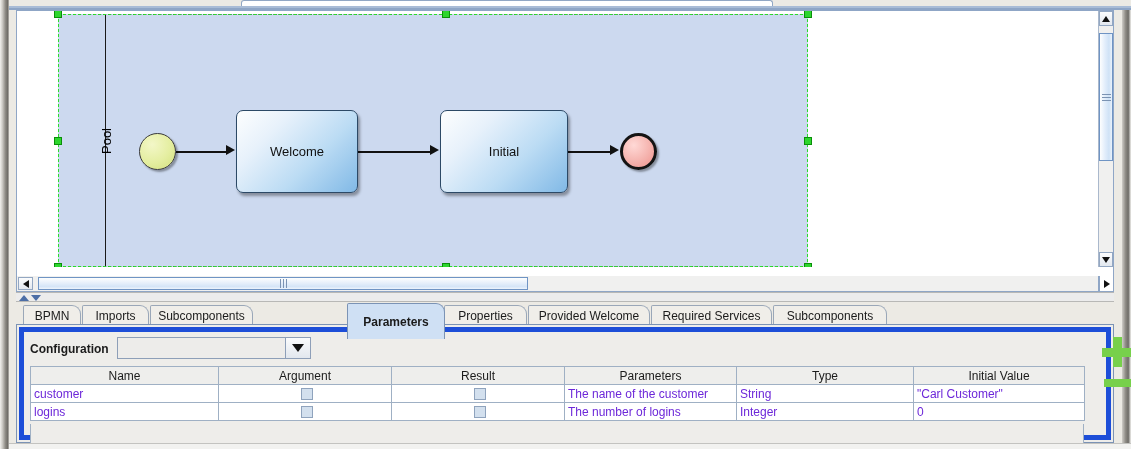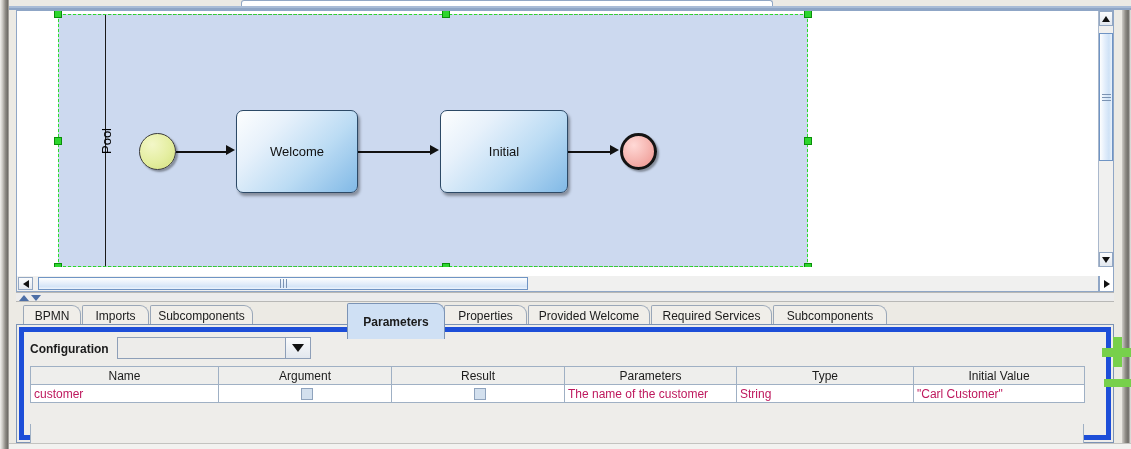--- a/index.html
+++ b/index.html
@@ -119,21 +119,21 @@
   .cfg-arrow-btn{width:24px;background:linear-gradient(to bottom,#fafbfc,#e2e7ee);
      display:flex;align-items:center;justify-content:center;}
   .cfg-arrow{width:0;height:0;border-left:6px solid transparent;border-right:6px solid transparent;border-top:8px solid #111;}
 
   
   .tbl-wrap{position:absolute;left:6px;top:34px;width:1054px;height:58px;}
   table.params{border-collapse:collapse;table-layout:fixed;width:1054px;font-size:12px;}
   table.params th{background:#eeeeec;border:1px solid #9fb0c4;height:17px;font-weight:normal;
      font-size:12px;color:#1b1b1b;text-align:center;padding:0;}
   table.params td{background:#ffffff;border:1px solid #9fb0c4;height:17px;padding:0 0 0 3px;
-     font-size:12px;color:#be185d;overflow:hidden;white-space:nowrap;}
+     font-size:12px;color:#6d28d9;overflow:hidden;white-space:nowrap;}
   td.center{text-align:center;padding:0;}
   .cbx{display:inline-block;width:12px;height:12px;background:#d3e0ee;border:1px solid #8fa3bd;
      box-sizing:border-box;vertical-align:middle;}
   .tbl-empty{position:absolute;left:6px;top:92px;width:1054px;height:21px;background:#eeedea;
      border:1px solid #9fb0c4;border-top:none;box-sizing:border-box;}
 
   .plusminus{position:absolute;left:1076px;top:3px;width:36px;height:70px;}
   .plus{position:absolute;left:2px;top:2px;width:30px;height:30px;}
   .plus:before,.plus:after{content:"";position:absolute;background:#77d04b;}
   .plus:before{left:11px;top:0;width:9px;height:30px;}
@@ -272,20 +272,28 @@
             </thead>
             <tbody>
               <tr>
                 <td>customer</td>
                 <td class="center"><span class="cbx"></span></td>
                 <td class="center"><span class="cbx"></span></td>
                 <td>The name of the customer</td>
                 <td>String</td>
                 <td>"Carl Customer"</td>
               </tr>
+              <tr>
+                <td>logins</td>
+                <td class="center"><span class="cbx"></span></td>
+                <td class="center"><span class="cbx"></span></td>
+                <td>The number of logins</td>
+                <td>Integer</td>
+                <td>0</td>
+              </tr>
             </tbody>
           </table>
         </div>
 
         <div class="tbl-empty"></div>
 
         <div class="plusminus">
           <div class="plus"></div>
           <div class="minus"></div>
         </div>

